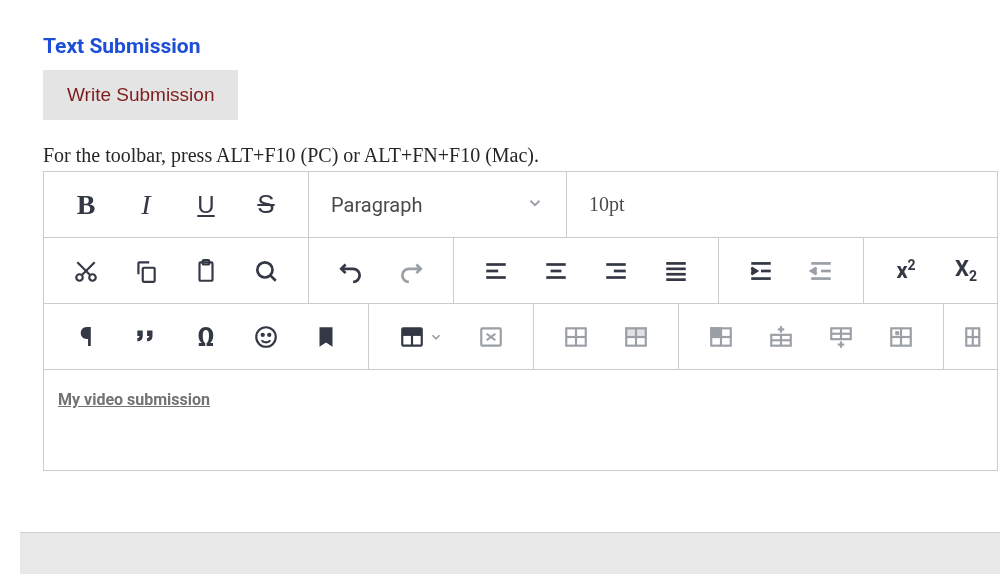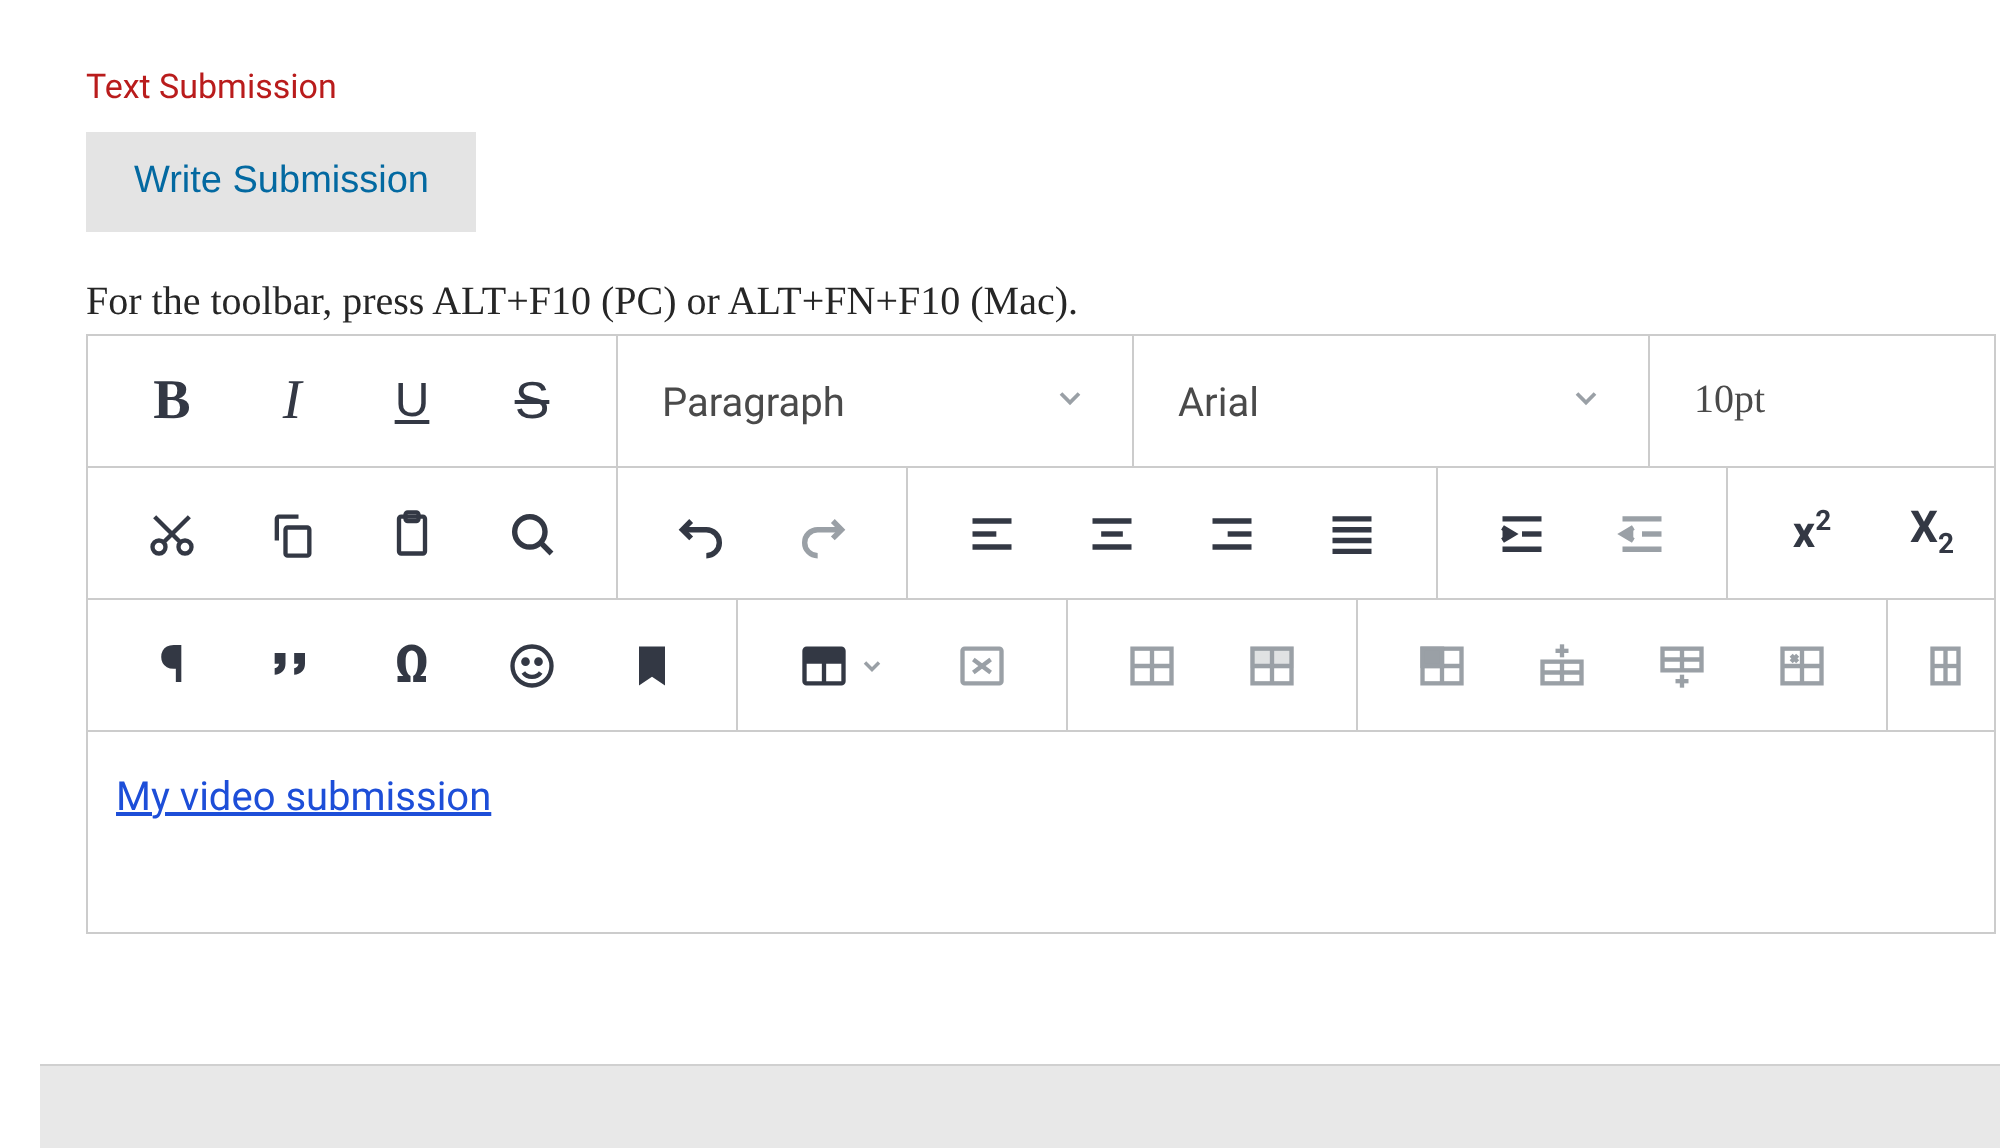--- a/index.html
+++ b/index.html
@@ -6,29 +6,29 @@
 body {
   font-family: -apple-system, BlinkMacSystemFont, "Segoe UI", Roboto, Helvetica, Arial, sans-serif;
   background: #fff;
   width: 1000px;
   height: 574px;
   overflow: hidden;
   position: relative;
 }
 .container { padding: 34px 0 0 43px; }
 .section-title {
-  font-size: 17px;
-  font-weight: 400;
-  color: #b91c1c;
+  font-size: 21px;
+  font-weight: 700;
+  color: #1d4ed8;
   margin-bottom: 12px;
 }
 .write-submission-btn {
   background: #e4e4e4;
   border: none;
-  color: #0369a1;
+  color: #7f1d1d;
   font-size: 19px;
   padding: 14px 24px;
   cursor: pointer;
   margin-bottom: 24px;
 }
 .toolbar-hint {
   font-size: 20px;
   color: #262626;
   margin-bottom: 4px;
   font-family: Liberation Serif, serif;
@@ -82,23 +82,24 @@
   font-family: Georgia, serif;
 }
 .italic-btn { font-style: italic; font-weight: normal; font-family: Georgia, serif;}
 .underline-btn { text-decoration: underline; font-family: Arial, sans-serif; font-weight: normal; font-size: 24px;}
 .strike-btn { text-decoration: line-through; font-family: Arial, sans-serif; font-weight: normal; font-size: 26px;}
 .editor-content {
   padding: 20px 14px;
   min-height: 100px;
 }
 .editor-link {
-  color: #1d4ed8;
+  color: #737373;
   text-decoration: underline;
-  font-size: 20px;
+  font-size: 16px;
+  font-weight: bold;
 }
 .bottom-bar {
   position: absolute;
   bottom: 0;
   left: 20px;
   right: 0;
   height: 42px;
   background: #e8e8e8;
   border-top: 1px solid #d0d0d0;
 }
@@ -123,28 +124,20 @@
         <div class="toolbar-btn font-style-btn strike-btn">S</div>
       </div>
       <div class="dropdown" style="width:258px;">
         <span>Paragraph</span>
         <span class="chevron">
           <svg width="18" height="18" viewBox="0 0 24 24" fill="none" stroke="currentColor" stroke-width="2.5">
               <polyline points="6 9 12 15 18 9"></polyline>
             </svg>
         </span>
       </div>
-      <div class="dropdown" style="width:258px;">
-        <span>Arial</span>
-        <span class="chevron">
-          <svg width="18" height="18" viewBox="0 0 24 24" fill="none" stroke="currentColor" stroke-width="2.5">
-              <polyline points="6 9 12 15 18 9"></polyline>
-            </svg>
-        </span>
-      </div>
       <div class="dropdown" style="width:160px;border-right:none;">
         <span>10pt</span>
       </div>
     </div>
 
     <div class="toolbar-row">
       <div class="toolbar-group">
         <div class="toolbar-btn">
           <svg viewBox="0 0 24 24" fill="none" stroke="currentColor" stroke-width="2">
               <circle cx="6" cy="18" r="3"></circle>

